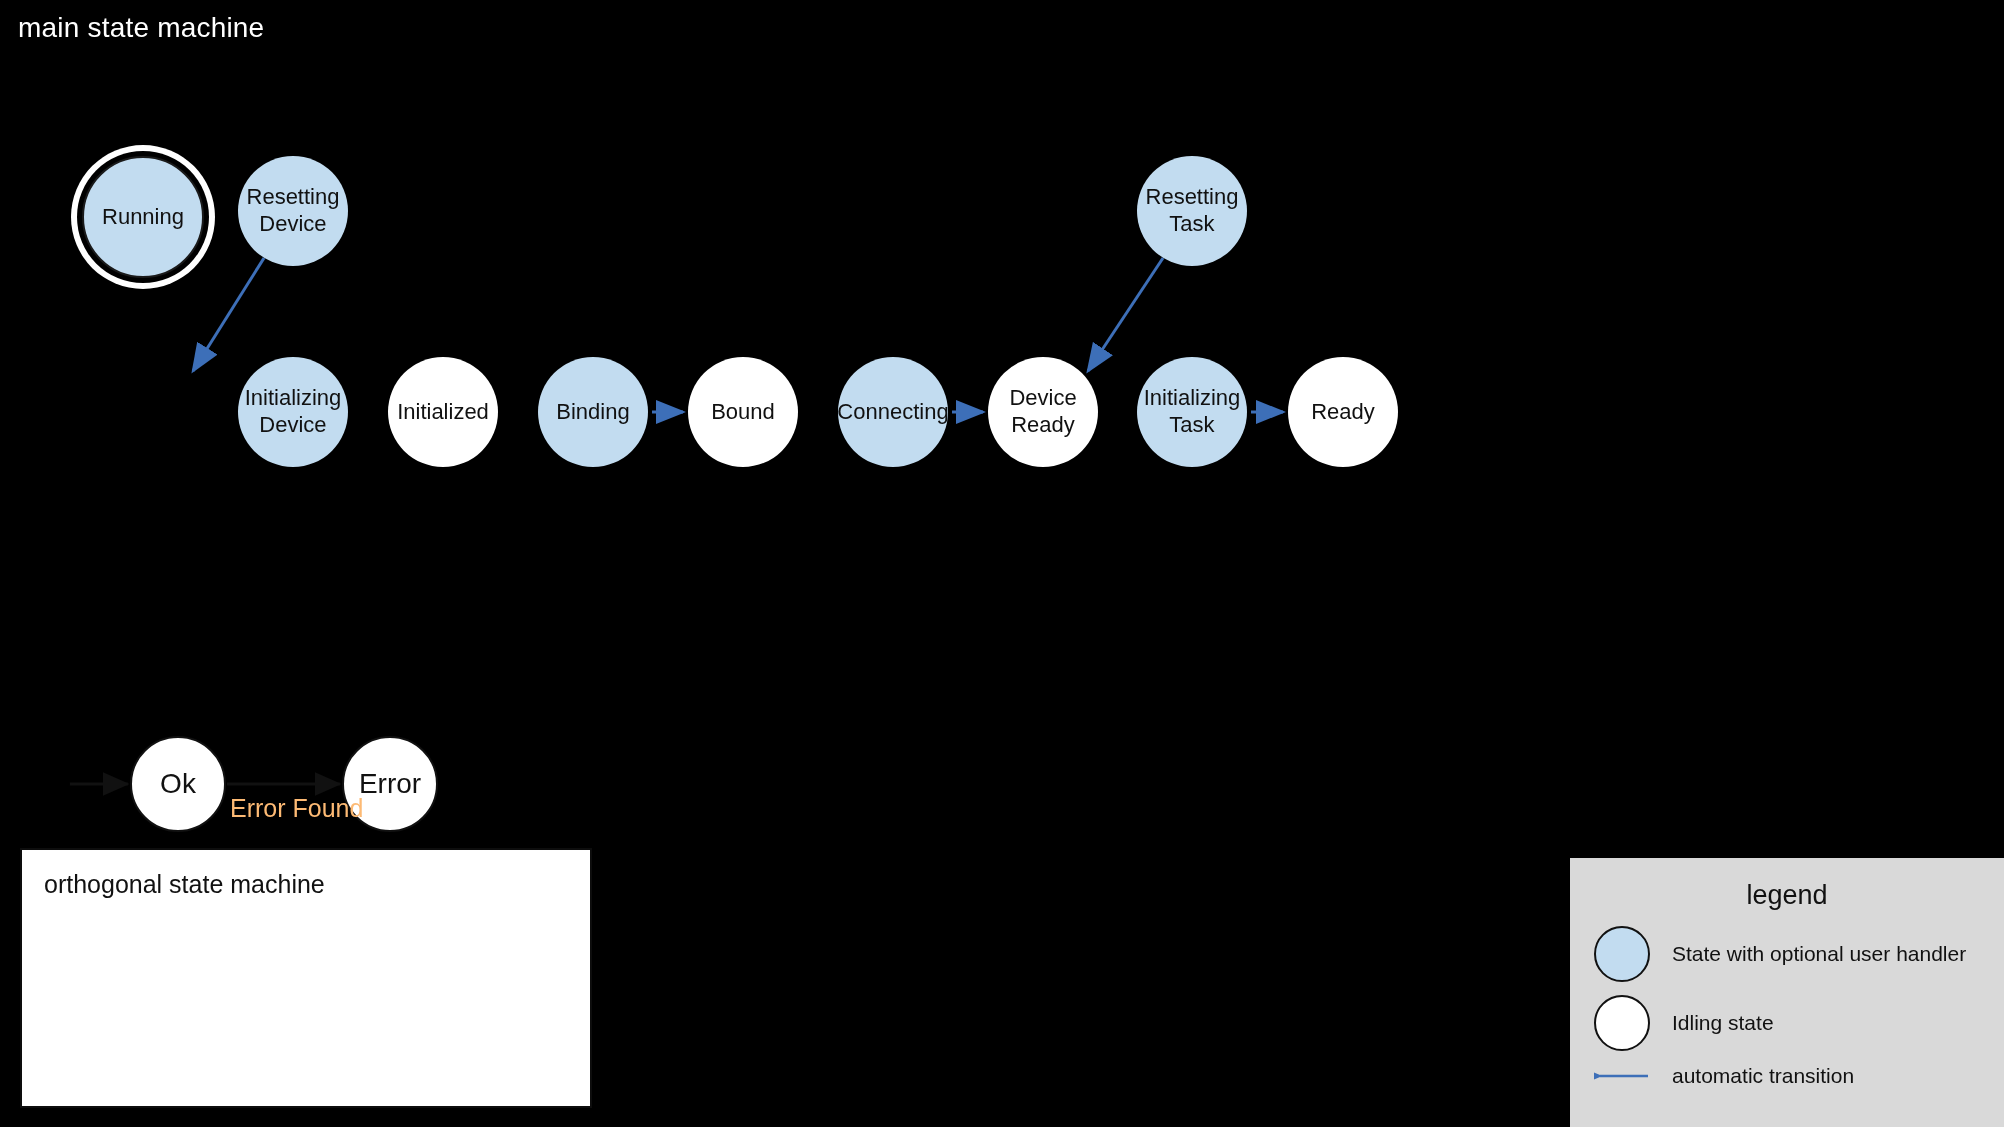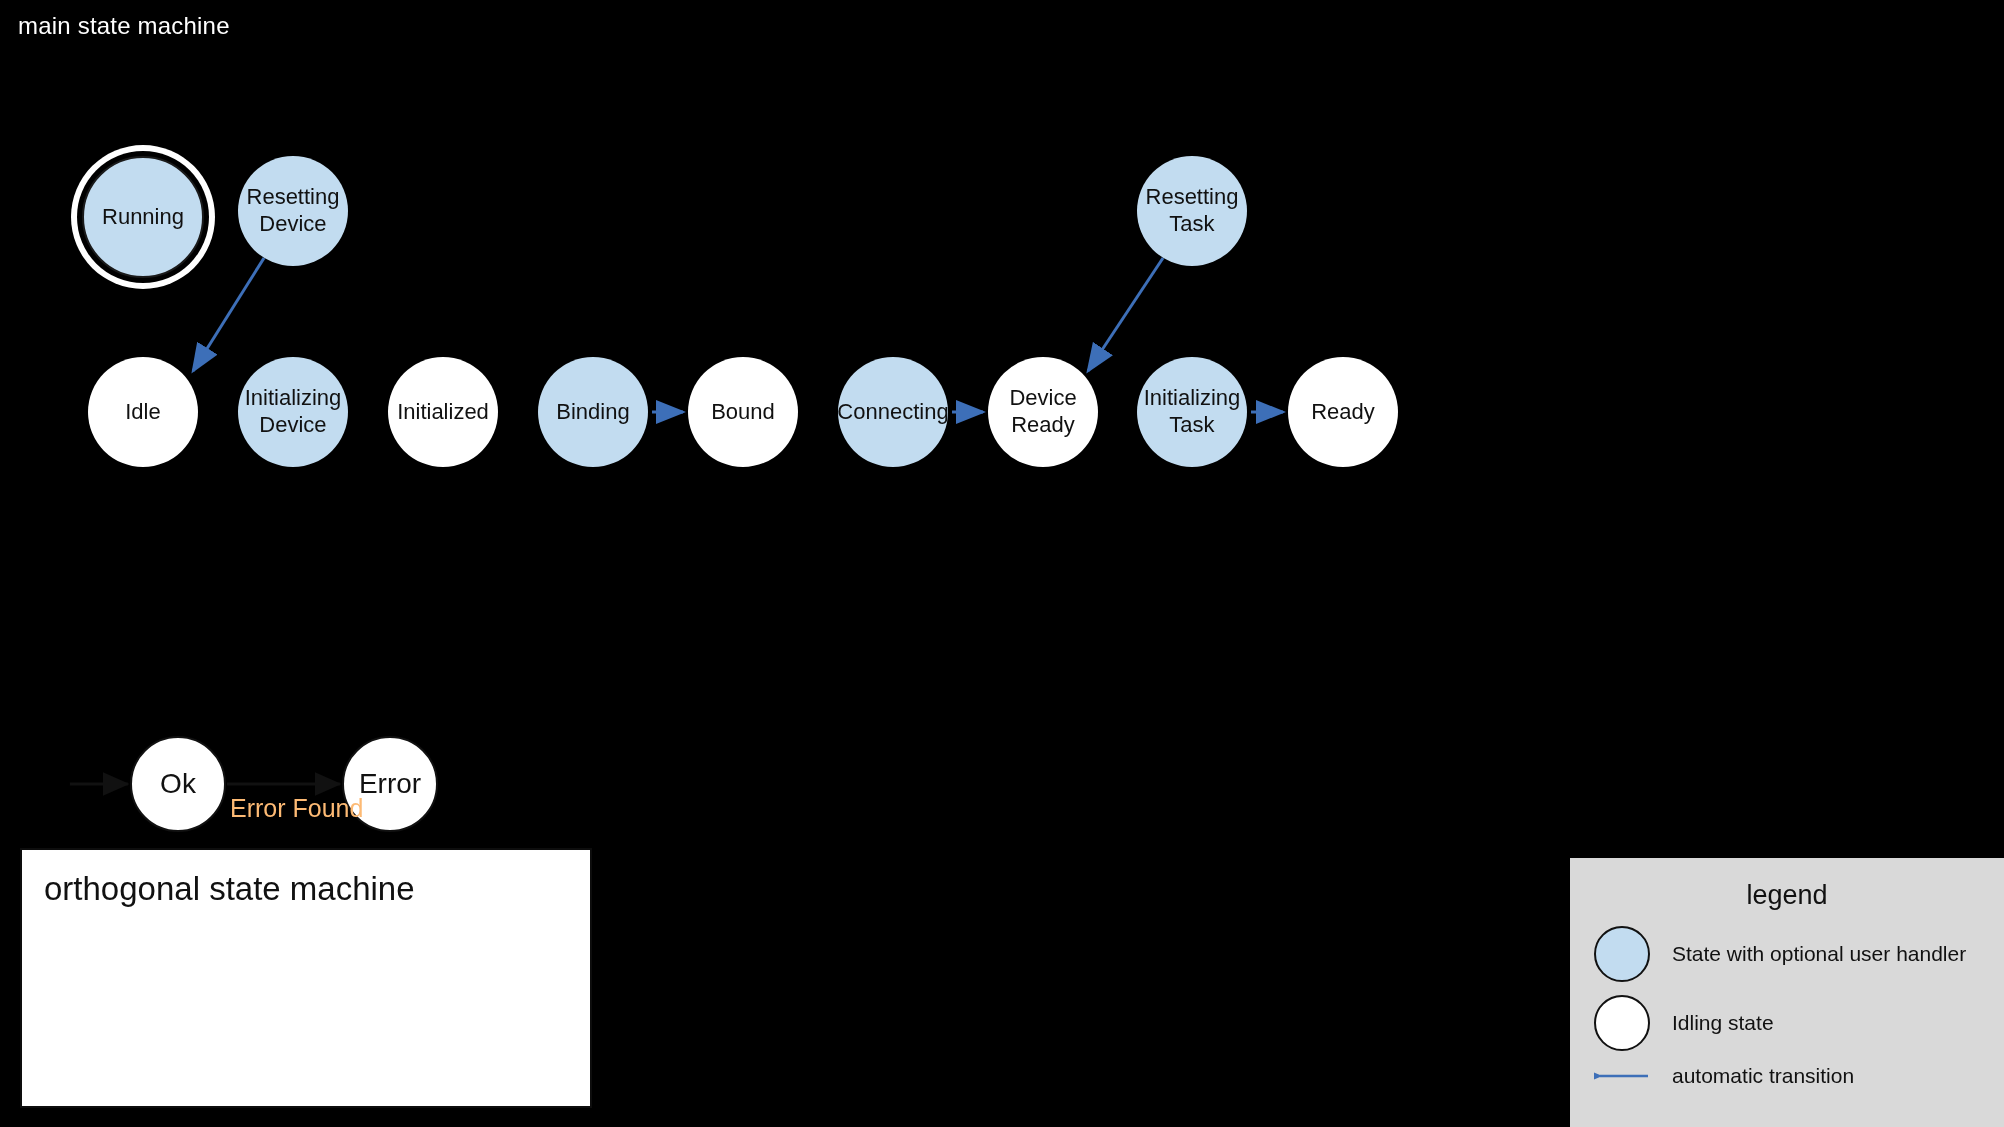--- a/index.html
+++ b/index.html
@@ -8,21 +8,21 @@
     background:#000000;
     font-family:"Liberation Sans", sans-serif;
     overflow:hidden;
     position:relative;
   }
   #canvas{position:absolute;left:0;top:0;width:2004px;height:1127px;}
 
   .page-title{
     position:absolute;
     left:18px;top:12px;
-    font-size:24px;
+    font-size:28px;
     color:#ffffff;
     letter-spacing:0.2px;
     white-space:nowrap;
   }
 
   
   .node{
     position:absolute;
     border-radius:50%;
     display:flex;
@@ -53,21 +53,21 @@
   .ortho-panel{
     position:absolute;
     left:20px;top:848px;
     width:572px;height:260px;
     background:#ffffff;
     border:2px solid #0d0d0d;
     box-sizing:border-box;
   }
   .ortho-title{
     position:absolute;left:22px;top:20px;
-    font-size:33px;color:#111111;white-space:nowrap;
+    font-size:25px;color:#111111;white-space:nowrap;
   }
   .ortho-node{
     position:absolute;
     border-radius:50%;
     background:#ffffff;
     border:2px solid #111111;
     display:flex;align-items:center;justify-content:center;
     font-size:28px;color:#111111;
     box-sizing:border-box;
   }
@@ -161,23 +161,20 @@
     </span>
   </div>
 
   <div class="node blue" style="left:1137px;top:156px;width:110px;height:110px;">
     <span class="lbl">
       <span>Resetting</span><br>
       <span>Task</span>
     </span>
   </div>
 
-  <div class="node white" style="left:88px;top:357px;width:110px;height:110px;">
-    <span class="lbl">Idle</span>
-  </div>
 
   <div class="node blue" style="left:238px;top:357px;width:110px;height:110px;">
     <span class="lbl">
       <span>Initializing</span><br>
       <span>Device</span>
     </span>
   </div>
 
   <div class="node white" style="left:388px;top:357px;width:110px;height:110px;">
     <span class="lbl">Initialized</span>

